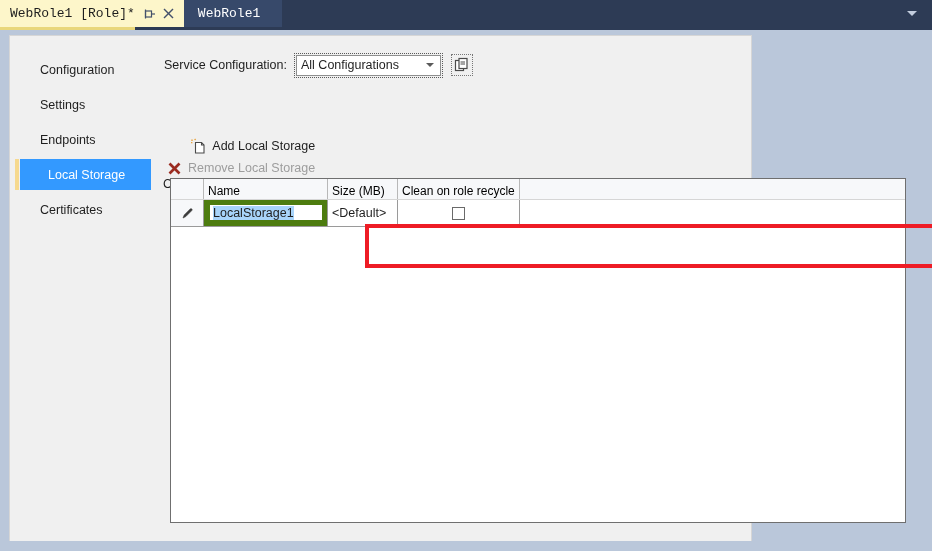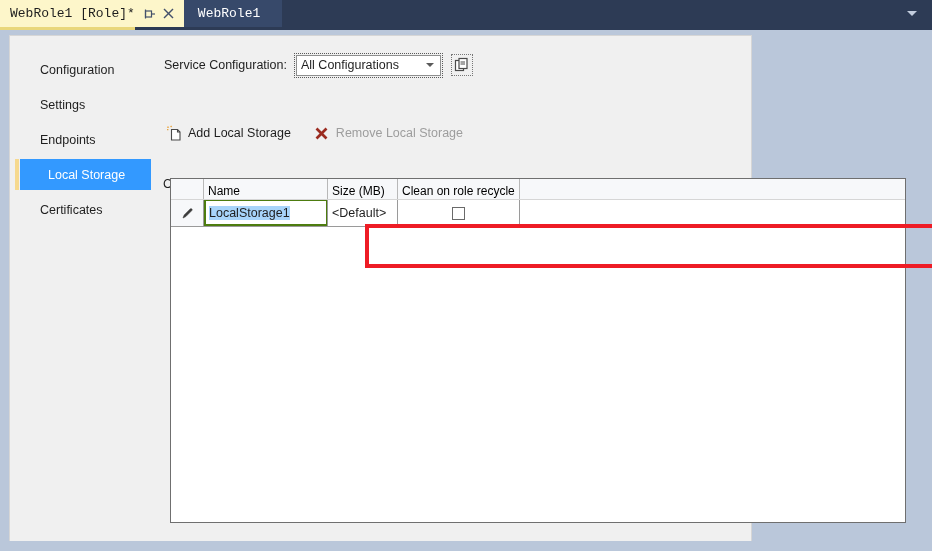--- a/index.html
+++ b/index.html
@@ -164,23 +164,24 @@
     margin-left: 10px;
     width: 22px; height: 22px;
     display: flex; align-items: center; justify-content: center;
     outline: 1px dotted #777;
     outline-offset: -1px;
   }
 
   
   .toolbar {
     position: absolute;
-    left: 12px; top: 86px;
+    left: 12px; top: 99px;
     display: flex;
     align-items: flex-end;
+    flex-direction: column;
   }
   .tb-btn {
     display: flex; align-items: center;
     font-size: 12.5px;
     padding: 2px 6px 2px 2px;
     margin-right: 14px;
     white-space: nowrap;
   }
   .tb-btn .tb-ico {
     width: 18px; height: 18px;
@@ -255,21 +256,21 @@
   .gr-name {
     width: 124px;
     padding: 0;
     position: relative;
   }
   .cell-editor {
     position: absolute;
     left: 0; top: -1px;
     width: 124px; height: 27px;
     box-sizing: border-box;
-    border: 2px solid #4d7c0f;
+    border: 6px solid #4d7c0f;
     background: #ffffff;
     display: flex; align-items: center;
     padding-left: 3px;
   }
   .cell-editor .sel-text {
     background: #a8d4fa;
     color: #1e1e1e;
     font-size: 12.5px;
   }
   .gr-size { width: 70px; }

